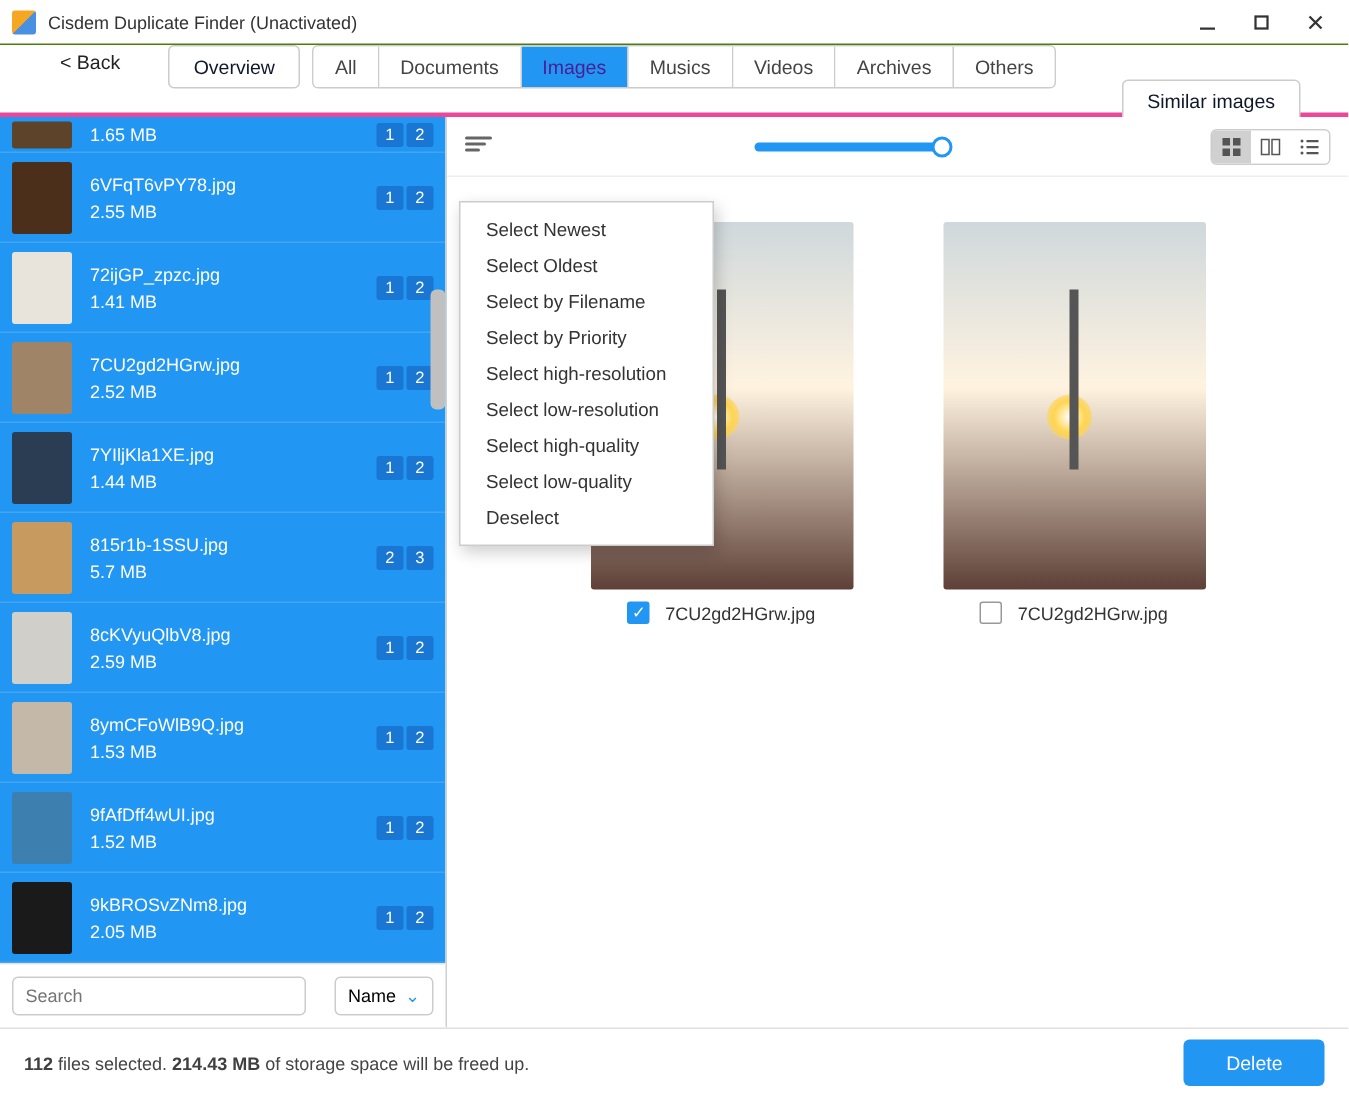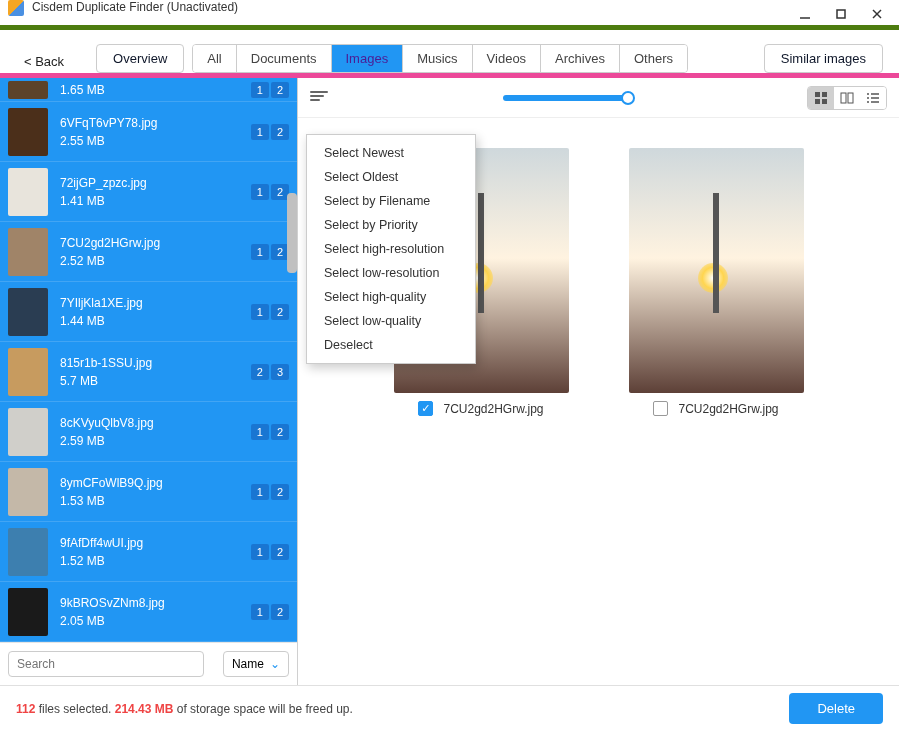--- a/index.html
+++ b/index.html
@@ -1,26 +1,26 @@
 <!DOCTYPE html>
 <html><head>
 <meta charset="utf-8">
 <style>
 * { box-sizing: border-box; margin: 0; padding: 0; font-family: "Segoe UI", Arial, sans-serif; }
 body { width: 899px; height: 731px; background: #fff; overflow: hidden; display: flex; flex-direction: column; }
 
 
-.titlebar { height: 30px; display: flex; padding: 0 4px 0 8px; border-bottom: 5px solid #4d7c0f; }
+.titlebar { height: 30px; display: flex; align-items: center; padding: 0 4px 0 8px; border-bottom: 1px solid #4d7c0f; }
 .titlebar .logo { width: 16px; height: 16px; background: linear-gradient(135deg, #f5a623 50%, #4a90e2 50%); border-radius: 2px; margin-right: 8px; }
 .titlebar .title { font-size: 12px; color: #333; flex: 1; }
 .titlebar .win-btn { width: 36px; height: 28px; display: flex; align-items: center; justify-content: center; font-size: 14px; color: #333; cursor: pointer; }
 .titlebar .win-btn svg { width: 12px; height: 12px; }
 
 
-.toolbar { height: 48px; display: flex; align-items: flex-end; padding: 0 16px; gap: 8px; border-bottom: 5px solid #ec4899; }
+.toolbar { height: 48px; display: flex; align-items: flex-start; padding: 0 32px; gap: 8px; border-bottom: 3px solid #ec4899; }
 .back-btn { font-size: 13px; color: #222; cursor: pointer; padding: 4px 8px; margin-right: 16px; }
 .tool-btn { border: 1px solid #ccc; border-radius: 4px; padding: 6px 16px; font-size: 13px; color: #0f172a; background: #fff; cursor: pointer; }
 .tab-group { display: flex; border: 1px solid #ccc; border-radius: 4px; overflow: hidden; }
 .tab-group .tab { padding: 6px 14px; font-size: 13px; color: #444; background: #fff; cursor: pointer; border-right: 1px solid #ccc; }
 .tab-group .tab:last-child { border-right: none; }
 .tab-group .tab.active { background: #2196f3; color: #4c1d95; }
 
 
 .main { flex: 1; display: flex; overflow: hidden; }
 
@@ -64,21 +64,21 @@
 .card .chk { width: 15px; height: 15px; border: 1px solid #999; border-radius: 2px; cursor: pointer; display:flex; align-items:center; justify-content:center;}
 .card .chk.checked { background: #2196f3; border-color: #2196f3; color:#fff; font-size:11px;}
 .card .name { font-size: 12px; color: #333; }
 
 
 .context-menu { position: absolute; left: 8px; top: 16px; width: 170px; background: #fff; border: 1px solid #ccc; box-shadow: 2px 4px 10px rgba(0,0,0,0.2); padding: 6px 1px; z-index: 50; }
 .context-menu .mi { padding: 5px 16px; font-size: 12.5px; color: #333; cursor: pointer; }
 
 
 .statusbar { height: 46px; border-top: 1px solid #e0e0e0; display: flex; align-items: center; padding: 0 16px; font-size: 12px; color: #444; }
-.statusbar b { font-weight: 600; color: #ef4444; }
+.statusbar b { font-weight: 600; color: #404040; }
 .spacer { flex: 1; }
 .delete-btn { background: #2196f3; color: #fff; border: none; border-radius: 4px; padding: 8px 28px; font-size: 13px; cursor: pointer; }
 </style>
 </head>
 <body>
 
 <div class="titlebar">
   <div class="logo"></div>
   <div class="title">Cisdem Duplicate Finder (Unactivated)</div>
   <div class="win-btn">

